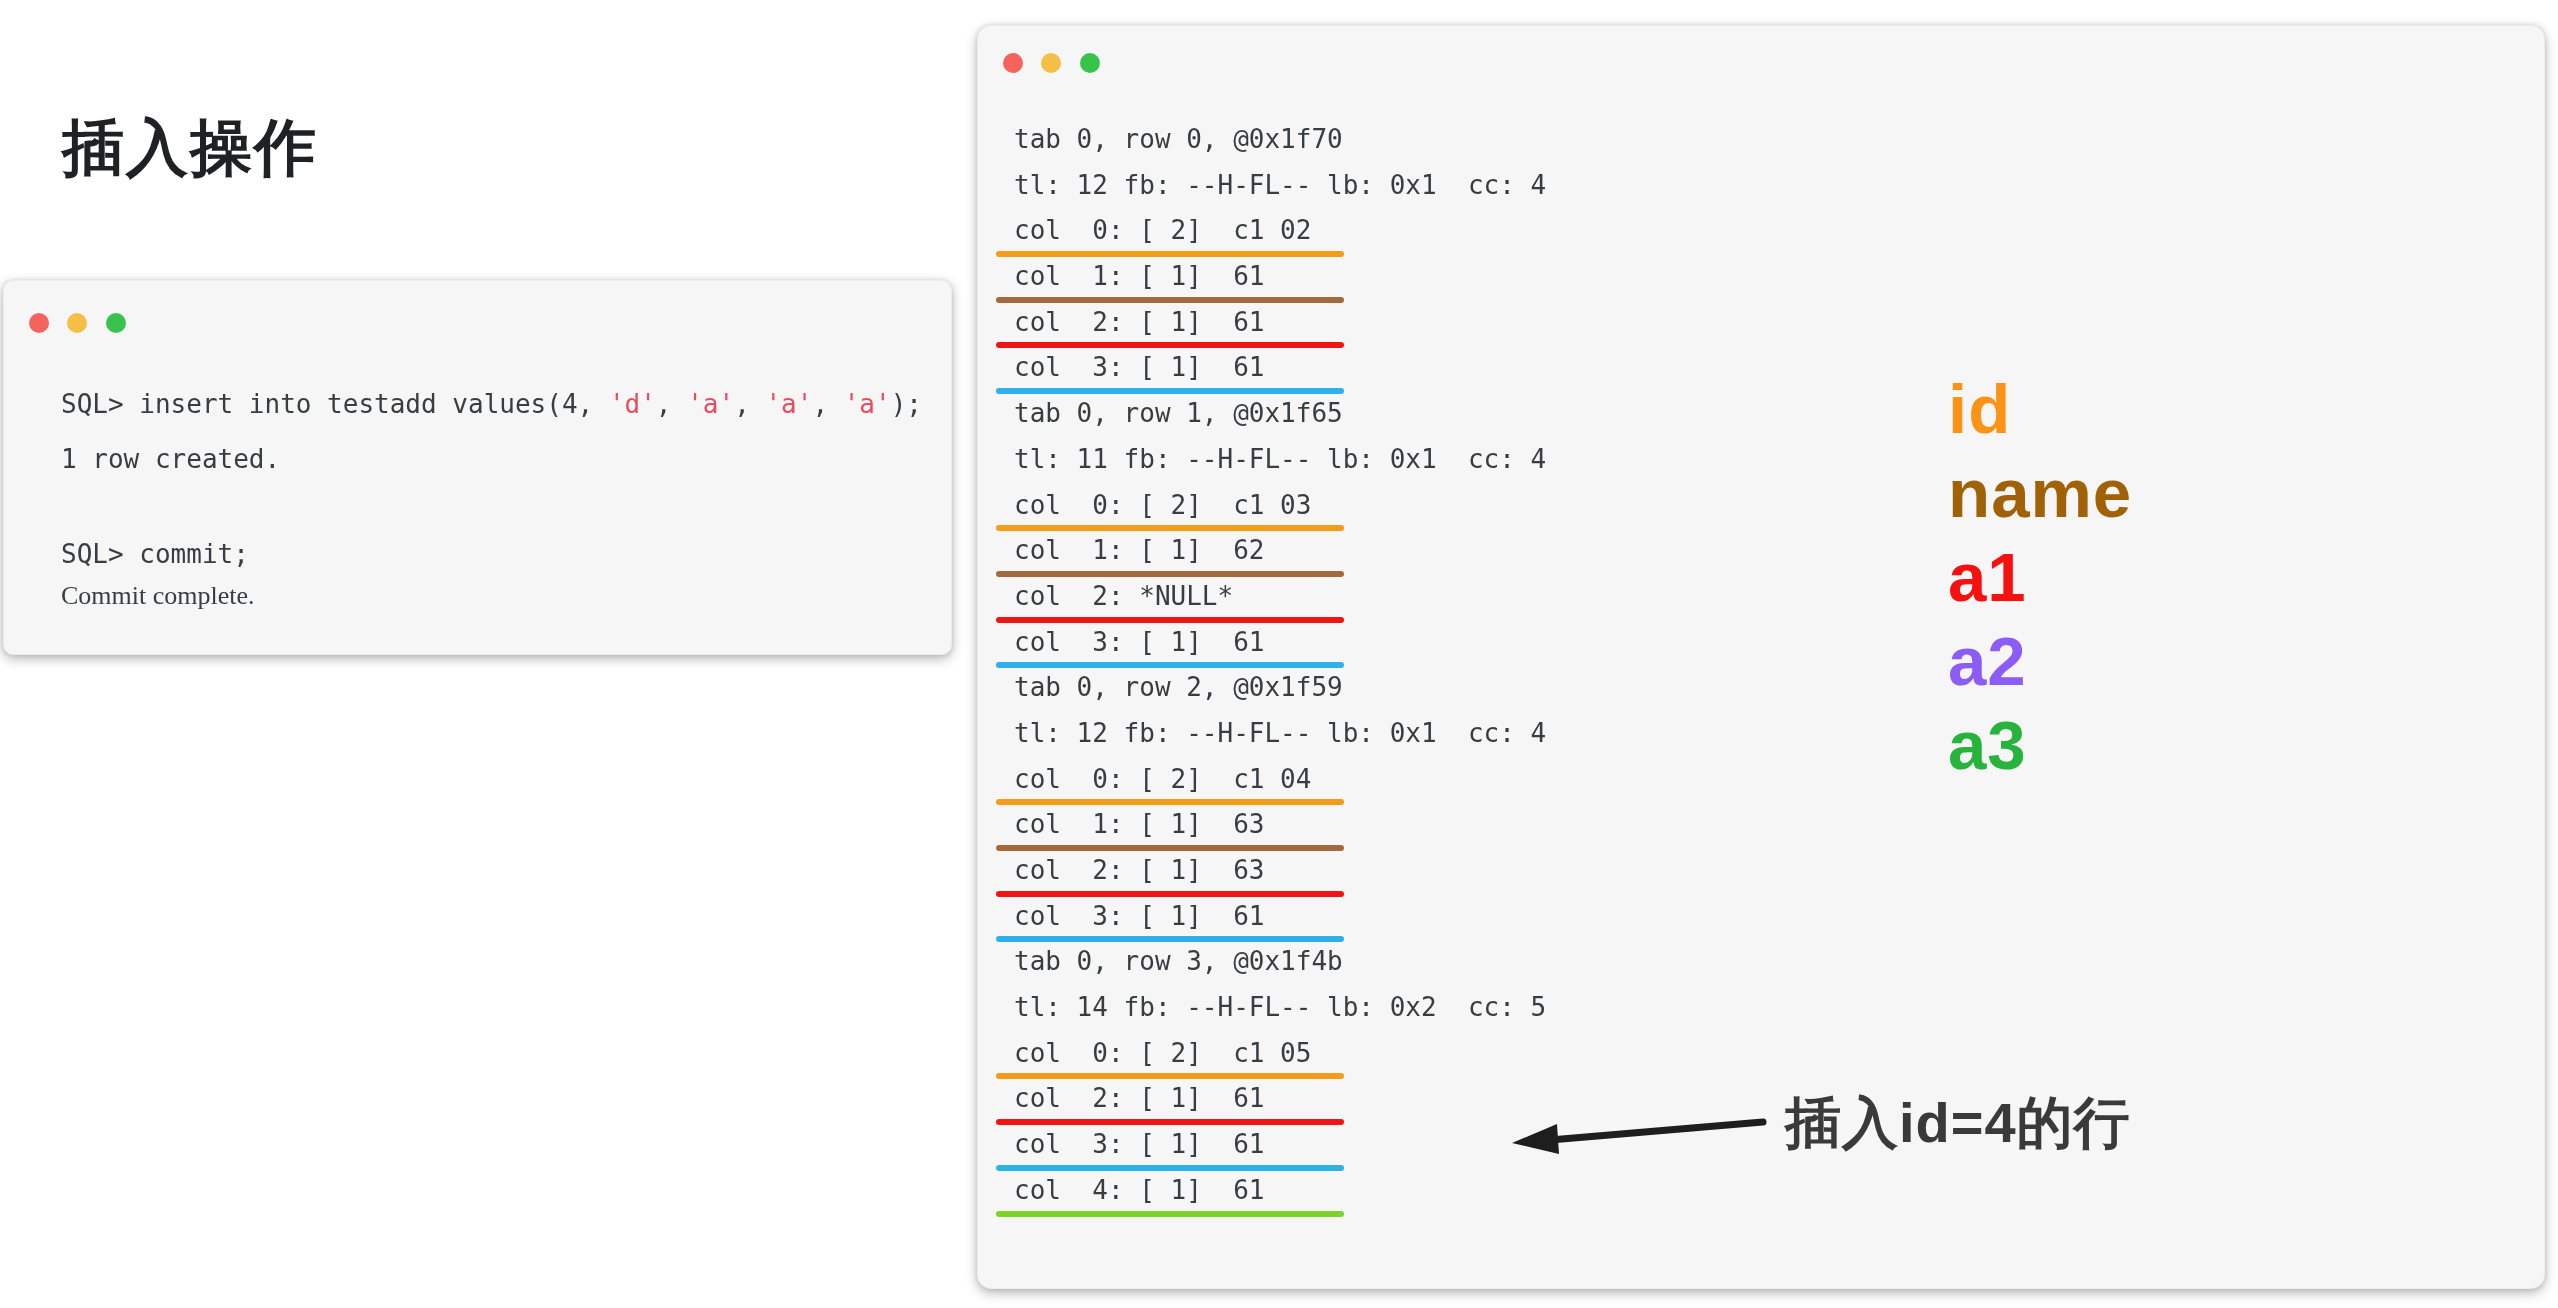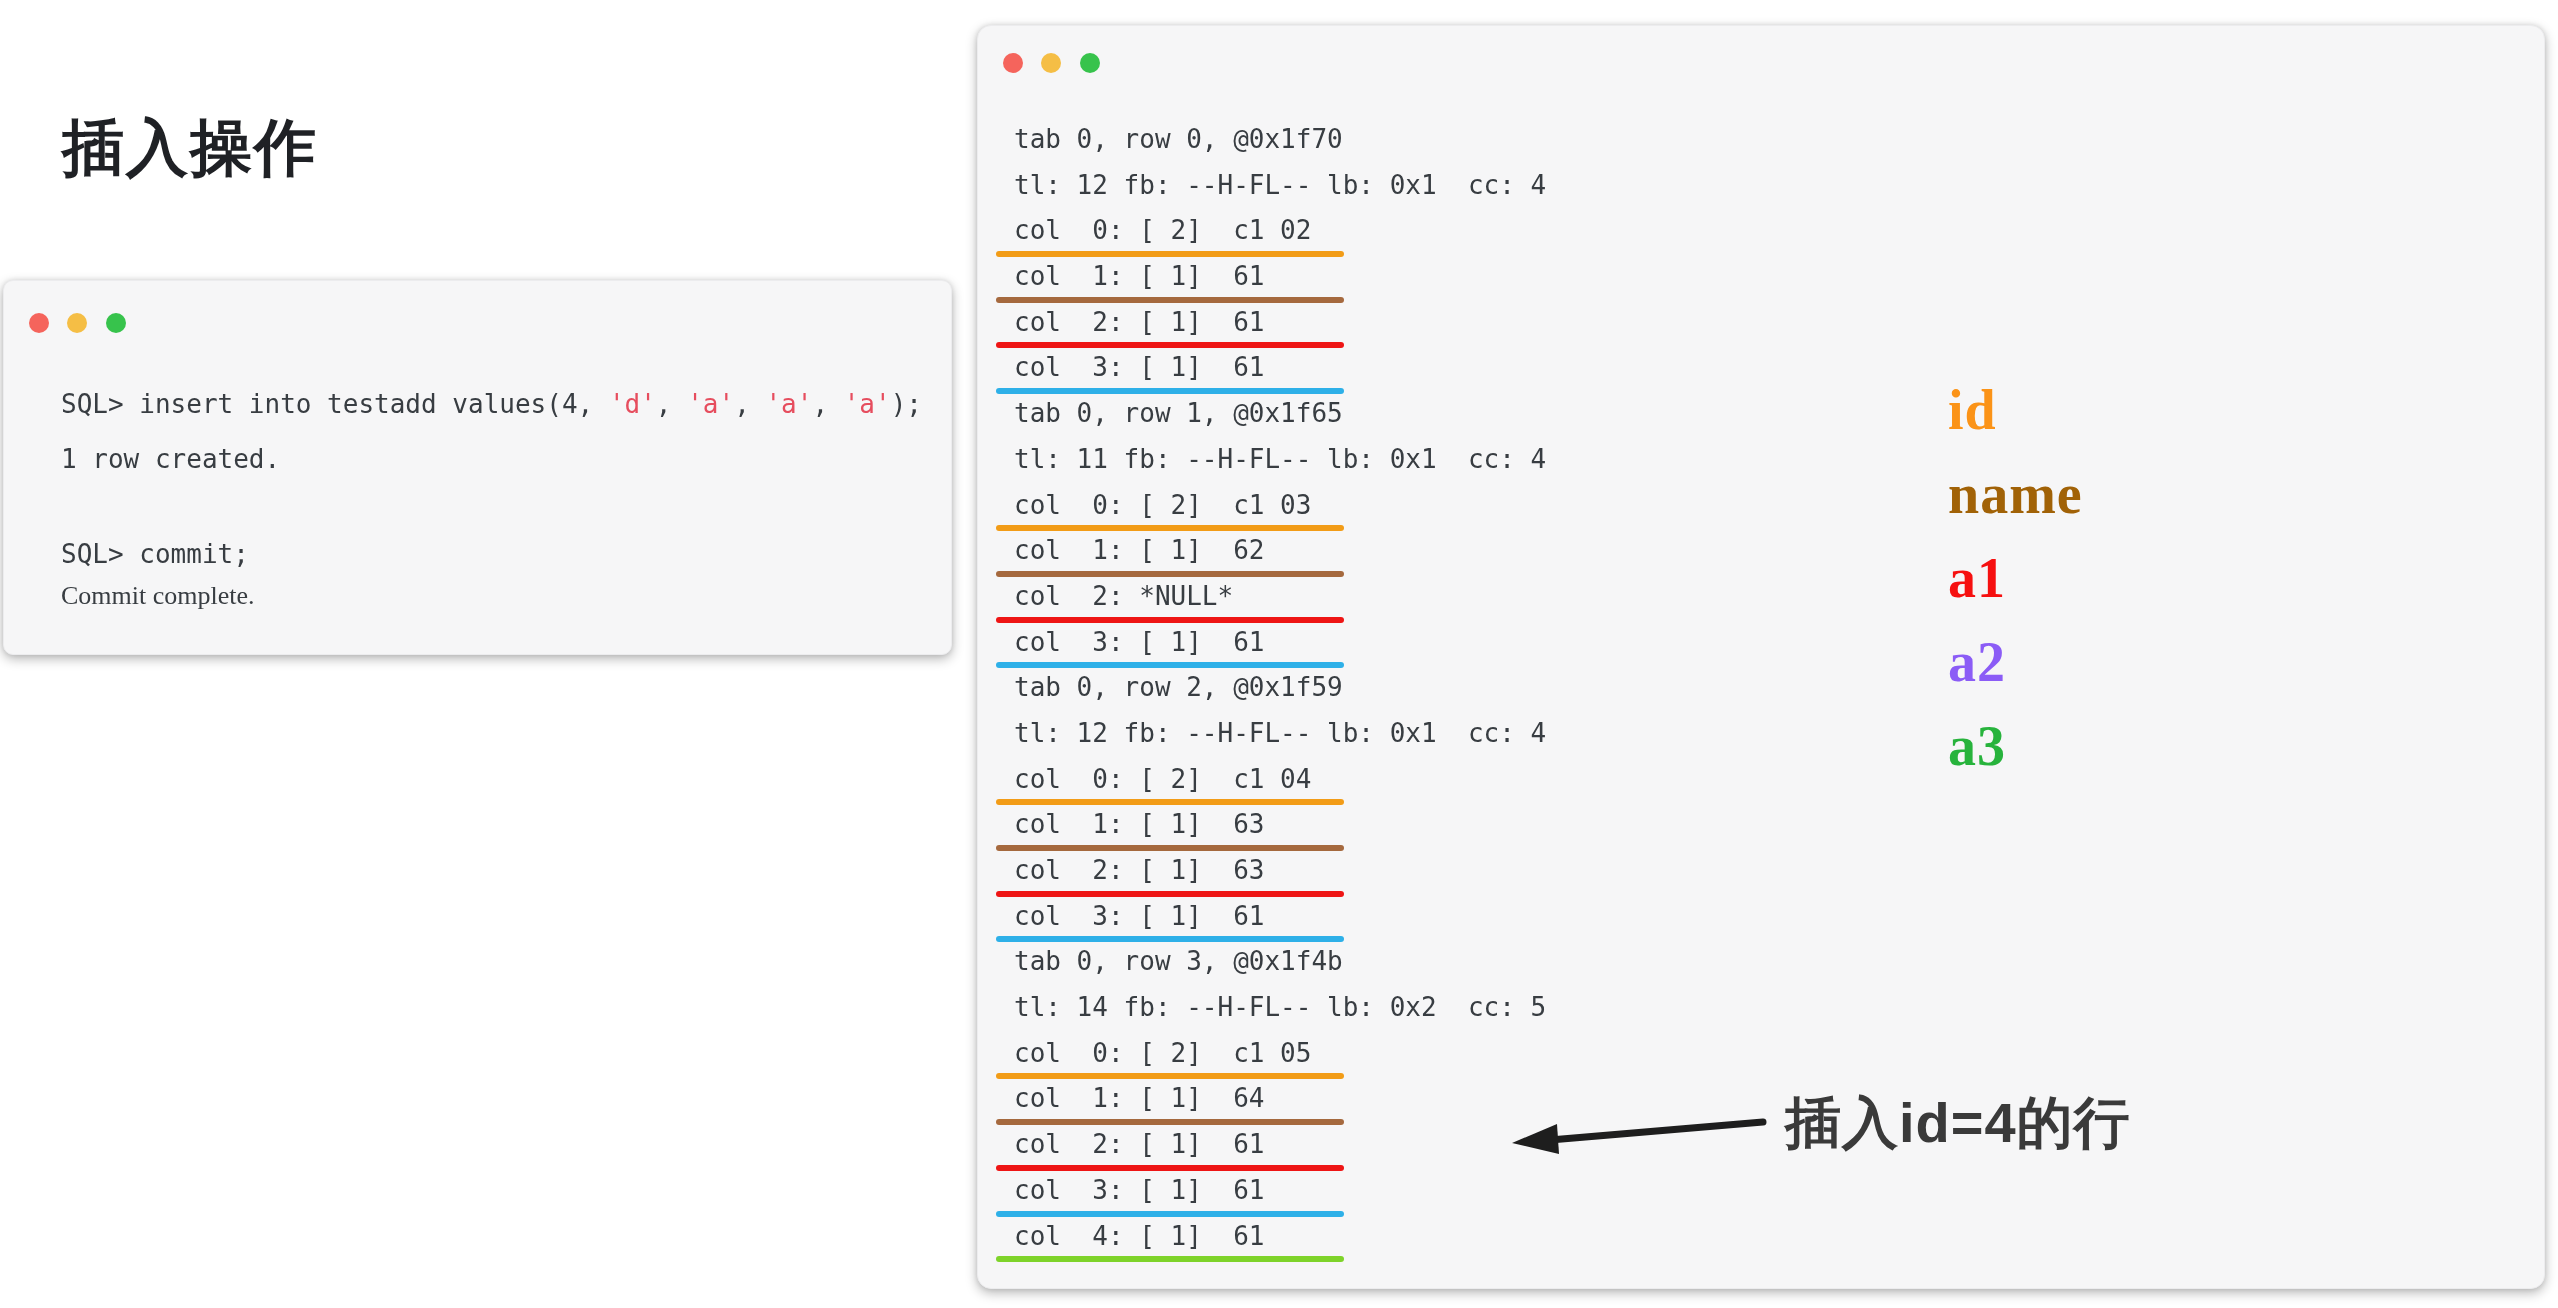--- a/index.html
+++ b/index.html
@@ -33,21 +33,21 @@
   .sql-line.l0 { top:108px; } .sql-line.l1 { top:163px; }
   .sql-line.l2 { top:258px; } .sql-line.l3 { top:300px;font-family:Liberation Serif, serif; }
   .dump-body { position:absolute; left:36px; top:91px; }
   .dump-line { position:relative; height:45.7px; line-height:45.7px; }
   .col-underline {
     position:absolute; left:-18px; bottom:-3px;
     width:348px; height:6px; border-radius:3px;
   }
   
   .legend { position:absolute; left:1948px; top:368px; }
-  .legend-item { line-height:84px; font-size:56px; font-weight:bold; letter-spacing:1px;font-family:Liberation Serif, serif; }
+  .legend-item { line-height:84px; font-size:69px; font-weight:bold; letter-spacing:1px; }
   
   .annotation {
     position:absolute; left:1785px; top:1086px;
     font-size:56px; font-weight:bold; color:#3a3a3a;
     letter-spacing:1px;
   }
   .arrow-layer { position:absolute; left:0; top:0; pointer-events:none; }
 </style>
 </head>
 <body>
@@ -89,21 +89,20 @@
       <div class="mono dump-line"><span>col  3: [ 1]  61</span><i class="col-underline" style="background: rgb(46, 176, 232);"></i></div>
       <div class="mono dump-line"><span>tab 0, row 2, @0x1f59</span></div>
       <div class="mono dump-line"><span>tl: 12 fb: --H-FL-- lb: 0x1  cc: 4</span></div>
       <div class="mono dump-line"><span>col  0: [ 2]  c1 04</span><i class="col-underline" style="background: rgb(242, 156, 23);"></i></div>
       <div class="mono dump-line"><span>col  1: [ 1]  63</span><i class="col-underline" style="background: rgb(165, 105, 62);"></i></div>
       <div class="mono dump-line"><span>col  2: [ 1]  63</span><i class="col-underline" style="background: rgb(238, 21, 21);"></i></div>
       <div class="mono dump-line"><span>col  3: [ 1]  61</span><i class="col-underline" style="background: rgb(46, 176, 232);"></i></div>
       <div class="mono dump-line"><span>tab 0, row 3, @0x1f4b</span></div>
       <div class="mono dump-line"><span>tl: 14 fb: --H-FL-- lb: 0x2  cc: 5</span></div>
       <div class="mono dump-line"><span>col  0: [ 2]  c1 05</span><i class="col-underline" style="background: rgb(242, 156, 23);"></i></div>
-      <div class="mono dump-line"><span>col  1: [ 1]  64</span><i class="col-underline" style="background: rgb(165, 105, 62);"></i></div>
       <div class="mono dump-line"><span>col  2: [ 1]  61</span><i class="col-underline" style="background: rgb(238, 21, 21);"></i></div>
       <div class="mono dump-line"><span>col  3: [ 1]  61</span><i class="col-underline" style="background: rgb(46, 176, 232);"></i></div>
       <div class="mono dump-line"><span>col  4: [ 1]  61</span><i class="col-underline" style="background: rgb(126, 211, 42);"></i></div>
     </div>
 </div>
 
 <div class="legend" id="legend">
     <div class="legend-item" style="color: rgb(251, 147, 23);">id</div>
     <div class="legend-item" style="color: #a16207;">name</div>
     <div class="legend-item" style="color: rgb(246, 16, 16);">a1</div>

